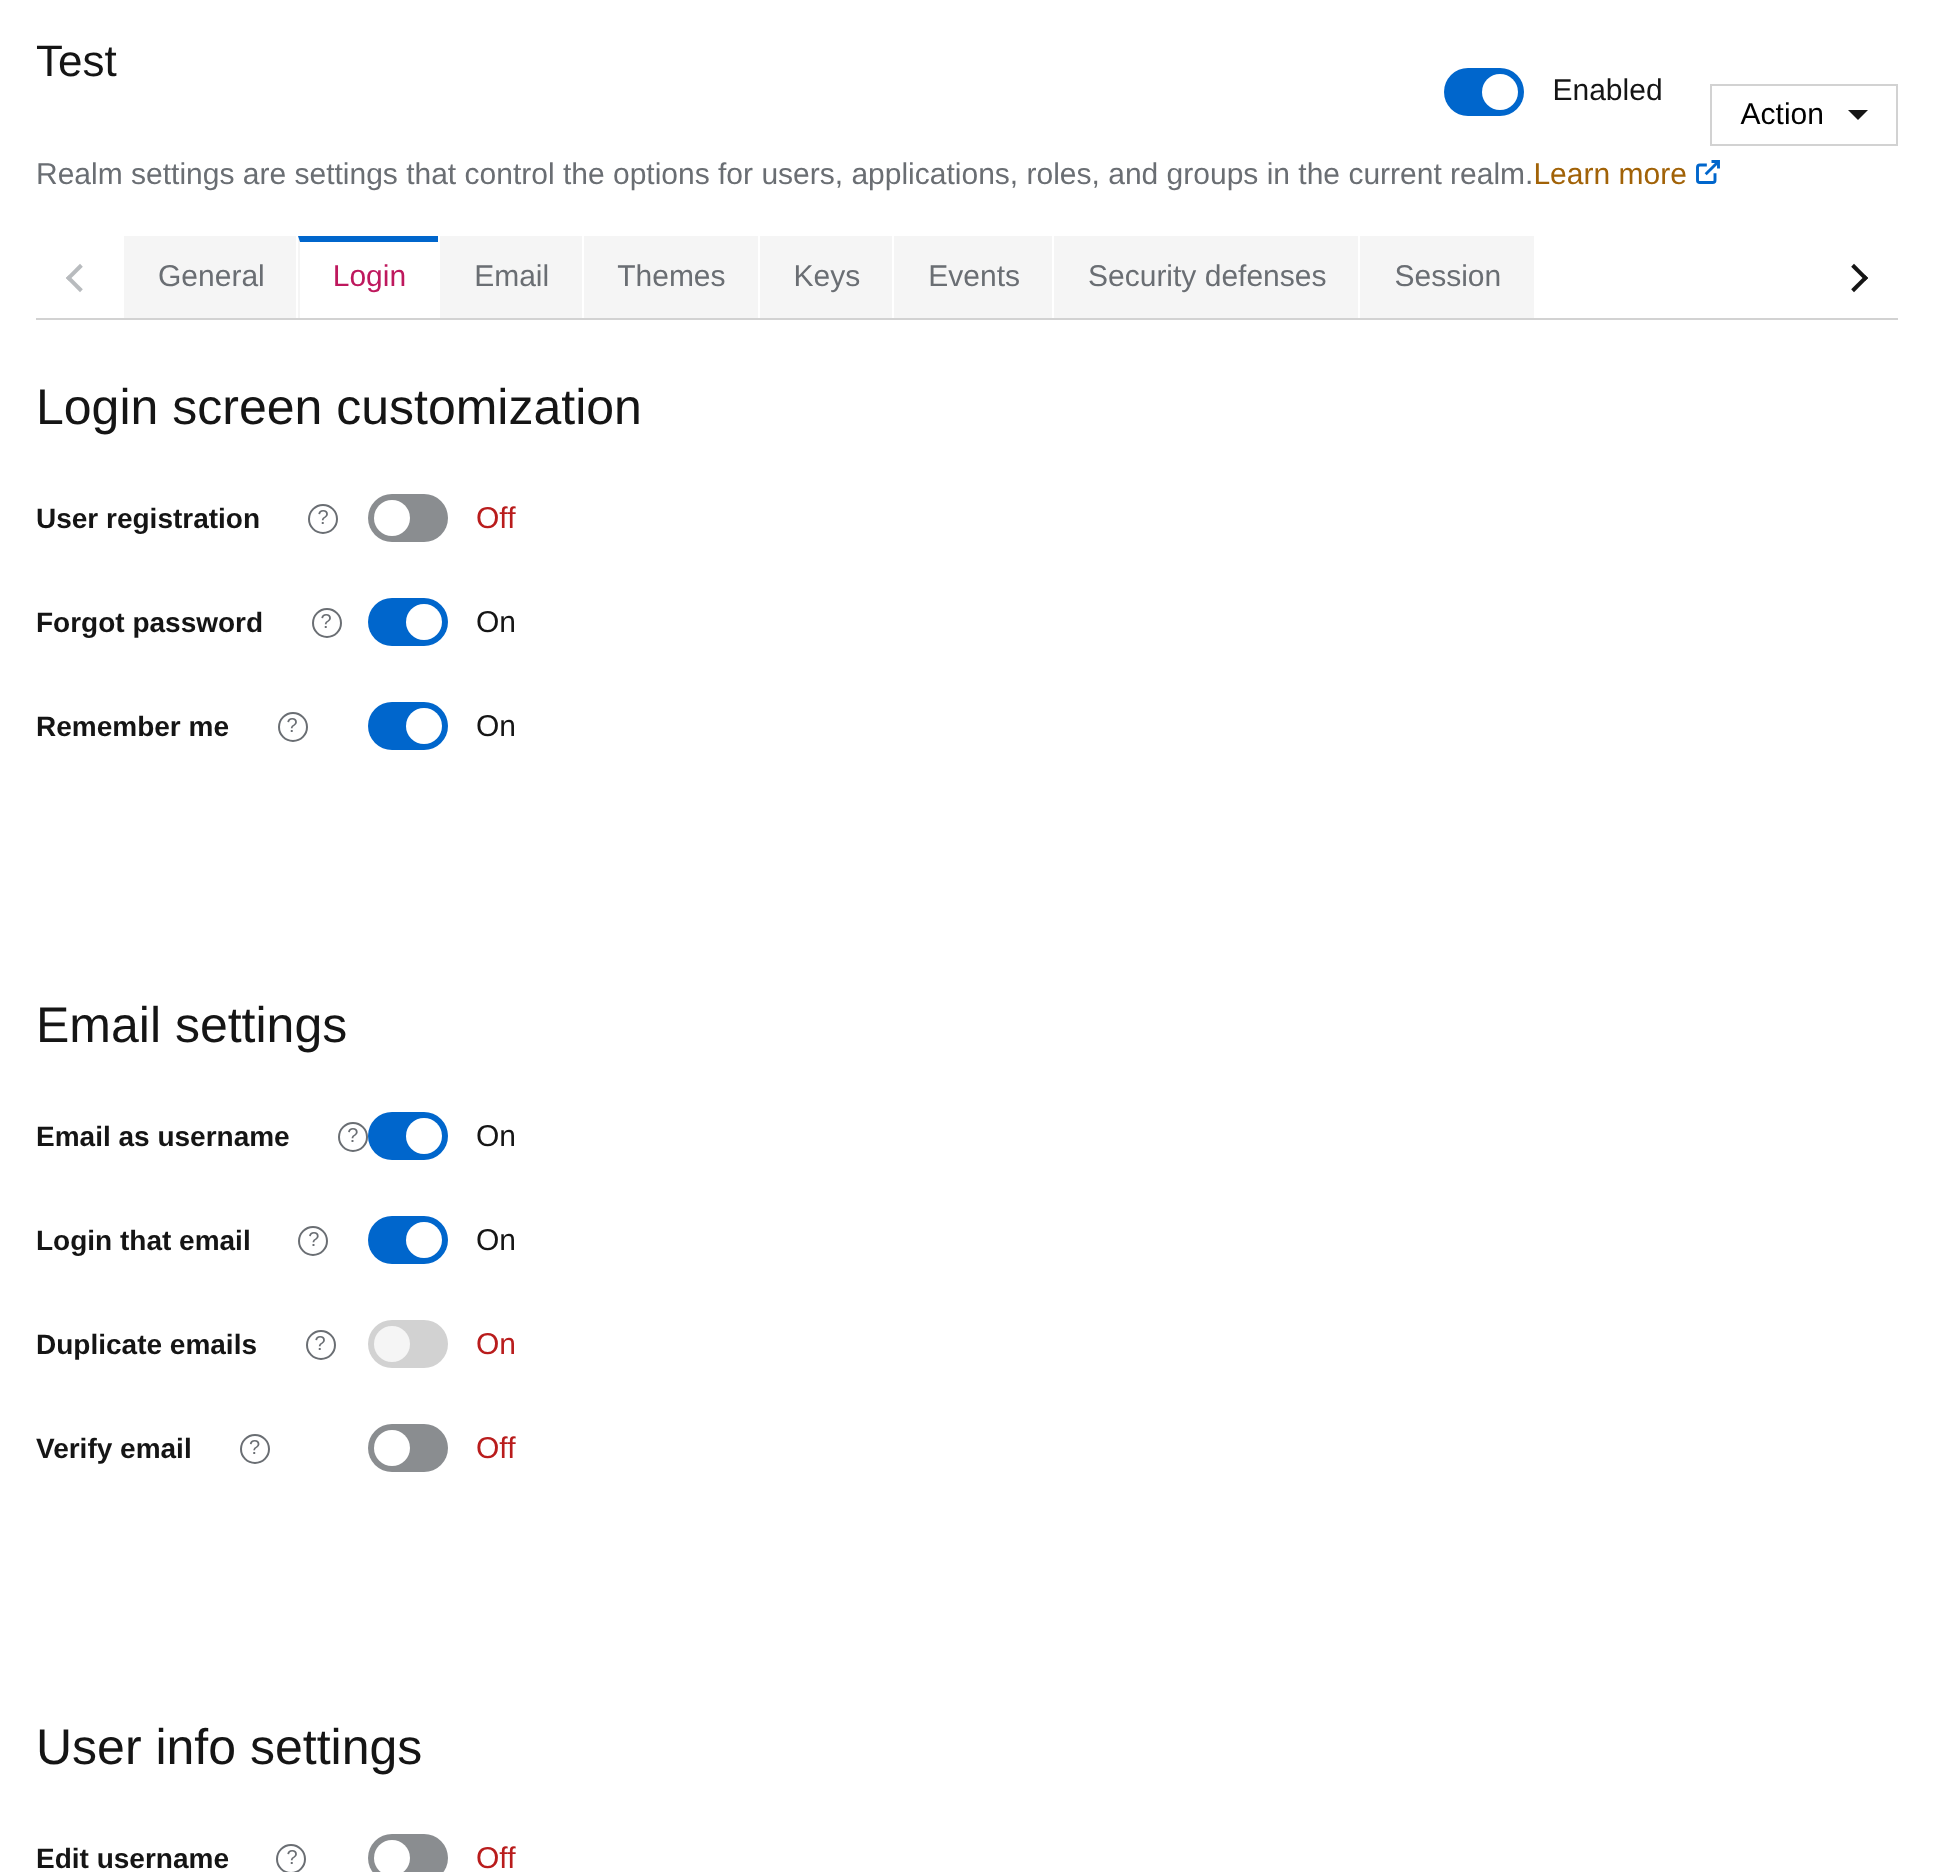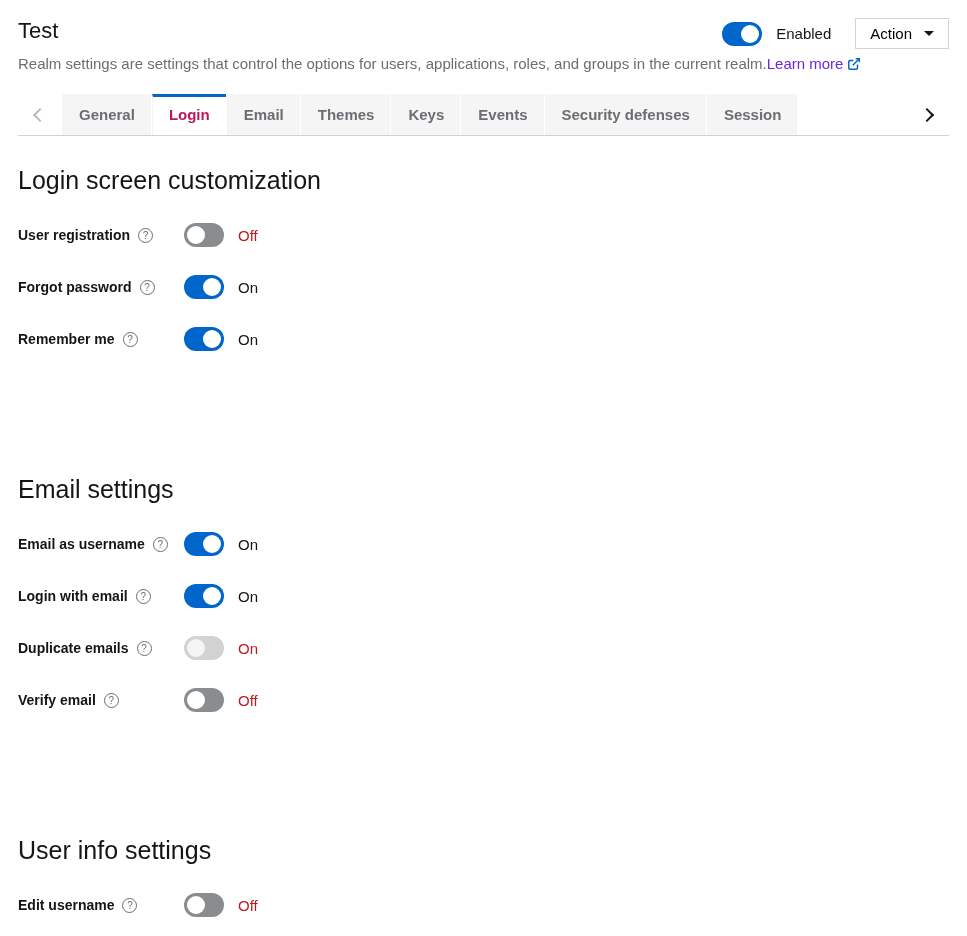--- a/index.html
+++ b/index.html
@@ -9,59 +9,59 @@
       color: #151515;
       background: #fff;
       width: 967px;
     }
     .header { padding: 18px 18px 0 18px; }
     .header-row1 { display: flex; }
     .page-title { font-size: 22px; font-weight: 500; flex-shrink: 0; }
     .header-spacer { flex: 1; }
     .enabled-toggle-wrap { display: flex; align-items: center; gap: 14px; margin-right: 24px; }
     .header-row2 { display: flex; align-items: baseline; margin-top: 6px; color: #6a6e73; font-size: 15px; }
-    .learn-link { color: #6d28d9; text-decoration: none; display: inline-flex; align-items: center; gap: 4px; font-size: 15px; }
+    .learn-link { color: #a16207; text-decoration: none; display: inline-flex; gap: 4px; font-size: 15px; }
     .learn-link svg { width: 14px; height: 14px; }
 
     .action-btn {
       border: 1px solid #d2d2d2; background: #fff; padding: 6px 14px;
-      font-size: 15px; display: inline-flex; align-items: center; gap: 12px; cursor: pointer;
+      font-size: 15px; display: inline-flex; align-items: center; gap: 12px; cursor: pointer; margin-top: 24px;
     }
     .action-btn .caret { width: 0; height: 0; border-left: 5px solid transparent; border-right: 5px solid transparent; border-top: 5px solid #151515; }
 
     
     .big-toggle {
       width: 40px; height: 24px; border-radius: 12px; background: #0066cc;
       position: relative; cursor: pointer;
     }
     .big-toggle .knob { position: absolute; right: 3px; top: 3px; width: 18px; height: 18px; background: #fff; border-radius: 50%; }
 
     
-    .tabs-wrap { position: relative; margin-top: 22px; border-bottom: 1px solid #d2d2d2; display: flex; align-items: stretch; font-weight: bold; }
+    .tabs-wrap { position: relative; margin-top: 22px; border-bottom: 1px solid #d2d2d2; display: flex; align-items: stretch; }
     .tab-scroll-btn { width: 44px; display: flex; align-items: center; justify-content: center; color: #b8bbbe; cursor: pointer; background: #fff;}
     .tab-scroll-btn.right { color: #151515; }
     .tabs { display: flex; overflow: hidden; flex: 1; }
     .tab {
       padding: 12px 16px; background: #f5f5f5; color: #6a6e73; cursor: pointer;
       border-left: 1px solid #f5f5f5; white-space: nowrap; font-size: 15px;
       margin-right: 1px;
     }
     .tab.active { background: #fff; color: #be185d; border-top: 3px solid #0066cc; padding-top: 9px;}
     .chev { width: 10px; height: 10px; border-right: 2px solid currentColor; border-bottom: 2px solid currentColor; display:inline-block; }
     .chev.left { transform: rotate(135deg); }
     .chev.right { transform: rotate(-45deg); }
 
     
     .content { padding: 22px 18px; }
     .section-title { font-size: 25px; font-weight: 400; margin-top: 18px; margin-bottom: 14px; }
     .section-title.first { margin-top: 8px; }
     .gap-after { height: 92px; }
 
     .row { display: flex; align-items: center; height: 52px; }
-    .row-label { width: 166px; font-size: 14px; font-weight: 600; display: flex; align-items: center; gap: 8px; text-align: right; }
+    .row-label { width: 166px; font-size: 14px; font-weight: 600; display: flex; align-items: center; gap: 24px; text-align: right; }
     .help-icon {
       width: 15px; height: 15px; border: 1px solid #6a6e73; border-radius: 50%;
       display: inline-flex; align-items: center; justify-content: center;
       font-size: 10px; color: #6a6e73; cursor: pointer; font-weight: 400;
     }
 
     .switch {
       width: 40px; height: 24px; border-radius: 12px; position: relative; cursor: pointer;
     }
     .switch.on { background: #0066cc; }
@@ -164,21 +164,21 @@
         <span>Email as username</span>
         <span class="help-icon">?</span>
       </div>
       <div class="switch on">
         <div class="knob"></div>
       </div>
       <span class="switch-text on">On</span>
     </div>
     <div class="row">
       <div class="row-label">
-        <span>Login with email</span>
+        <span>Login that email</span>
         <span class="help-icon">?</span>
       </div>
       <div class="switch on">
         <div class="knob"></div>
       </div>
       <span class="switch-text on">On</span>
     </div>
     <div class="row">
       <div class="row-label">
         <span>Duplicate emails</span>

